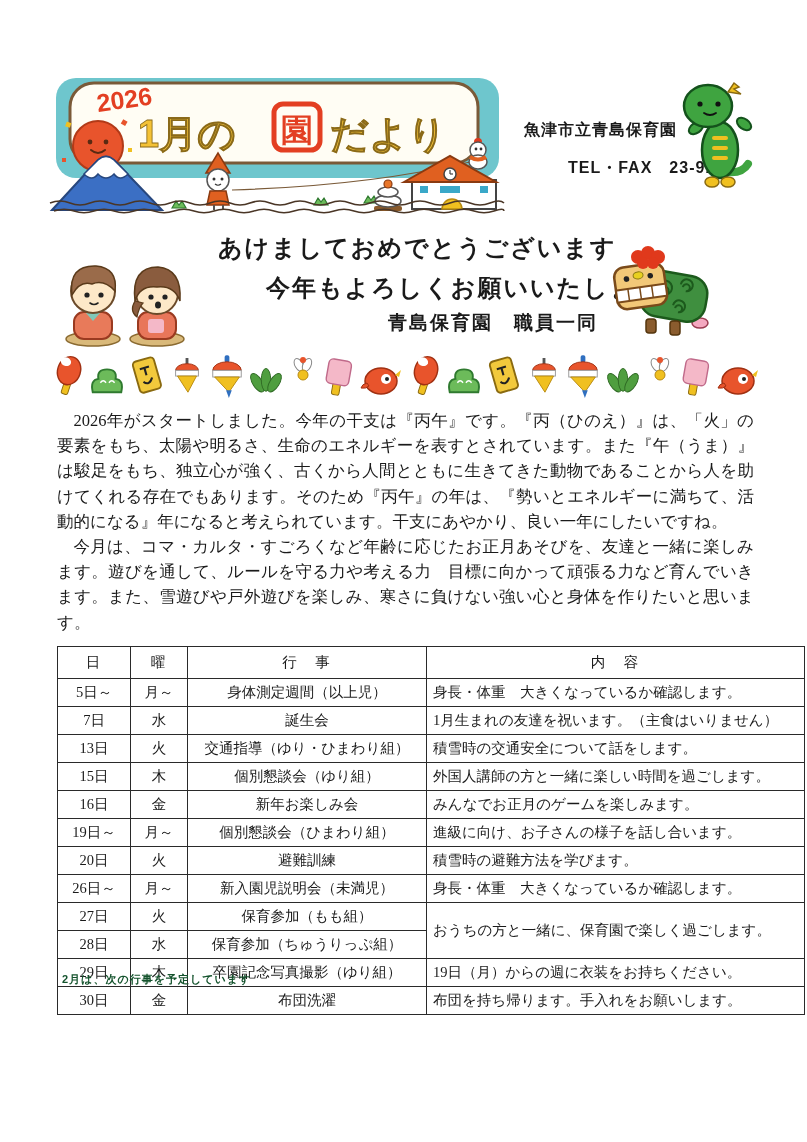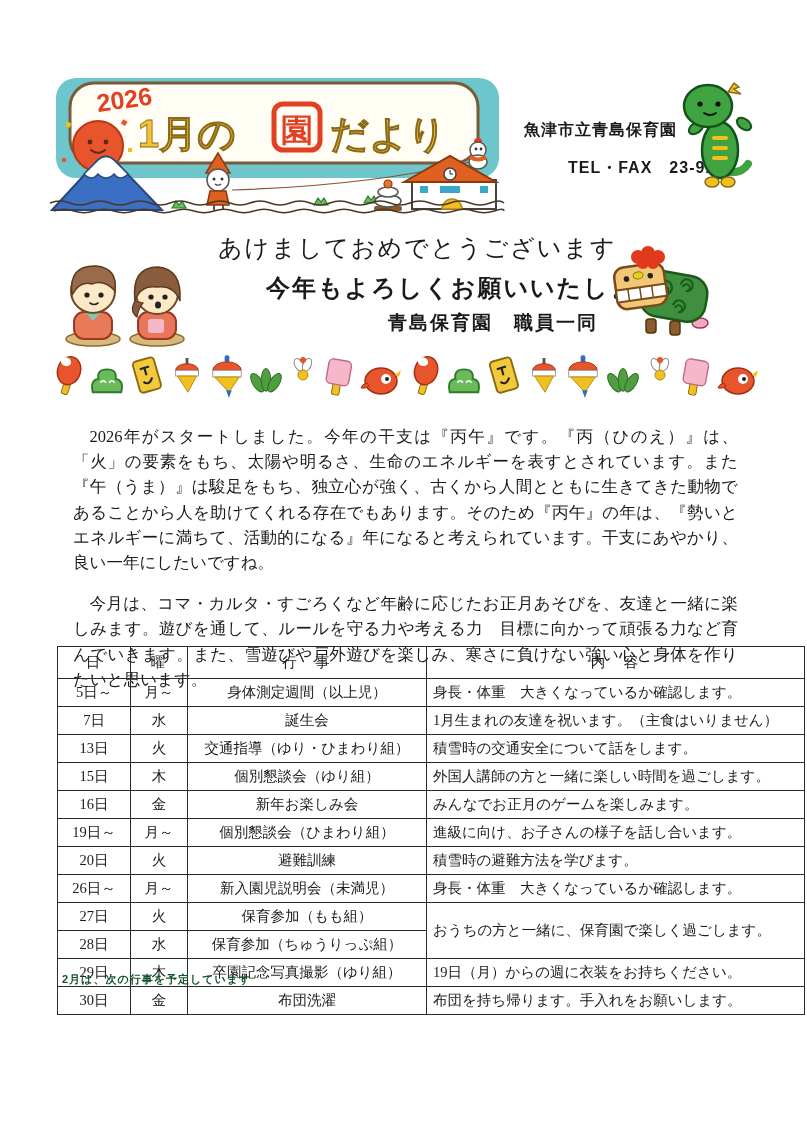--- a/index.html
+++ b/index.html
@@ -5,30 +5,30 @@
   html,body{margin:0;padding:0;background:#888;}
   .page{position:relative;width:807px;height:1142px;background:#ffffff;margin:0 auto;overflow:hidden;
         font-family:"Liberation Serif","DejaVu Serif",serif;color:#1a1a1a;}
   .abs{position:absolute;}
   
   .school-name{left:524px;top:120px;font-family:"Liberation Sans","DejaVu Sans",sans-serif;
                font-weight:bold;font-size:16px;letter-spacing:1px;}
   .tel-fax{left:524px;top:158px;font-family:"Liberation Sans","DejaVu Sans",sans-serif;
            font-weight:bold;font-size:16px;letter-spacing:1px;margin-left:44px;}
   
-  .greet1{left:218px;top:232px;font-size:24px;font-weight:normal;letter-spacing:2px;}
+  .greet1{left:218px;top:232px;font-size:24px;font-weight:bold;letter-spacing:2px;}
   .greet2{left:266px;top:272px;font-size:24px;font-weight:bold;letter-spacing:2px;}
   .greet-sign{left:388px;top:310px;font-size:19px;font-weight:bold;letter-spacing:2px;}
   
   .garland{left:48px;top:350px;width:712px;height:52px;display:flex;justify-content:space-between;
            align-items:flex-end;}
   .garland svg{display:block;}
   
   .intro{left:57px;top:408px;width:697px;font-size:16.5px;line-height:25.2px;text-align:justify;}
-  .intro p{margin:16px;text-indent:1em;}
+  .intro p{margin:0;text-indent:1em;}
   
   .sched{left:57px;top:646px;border-collapse:collapse;table-layout:fixed;width:695px;
          font-size:14.5px;}
   .sched th,.sched td{border:1.6px solid #2a2a2a;padding:0 6px;height:27px;font-weight:normal;
          overflow:hidden;white-space:nowrap;}
   .sched th{height:31px;text-align:center;letter-spacing:2px;}
   .col-day{width:60px;text-align:center;}
   .col-wd{width:44px;text-align:center;}
   .col-ev{width:226px;text-align:center;}
   .col-ct{width:365px;text-align:left;padding-left:10px;}

